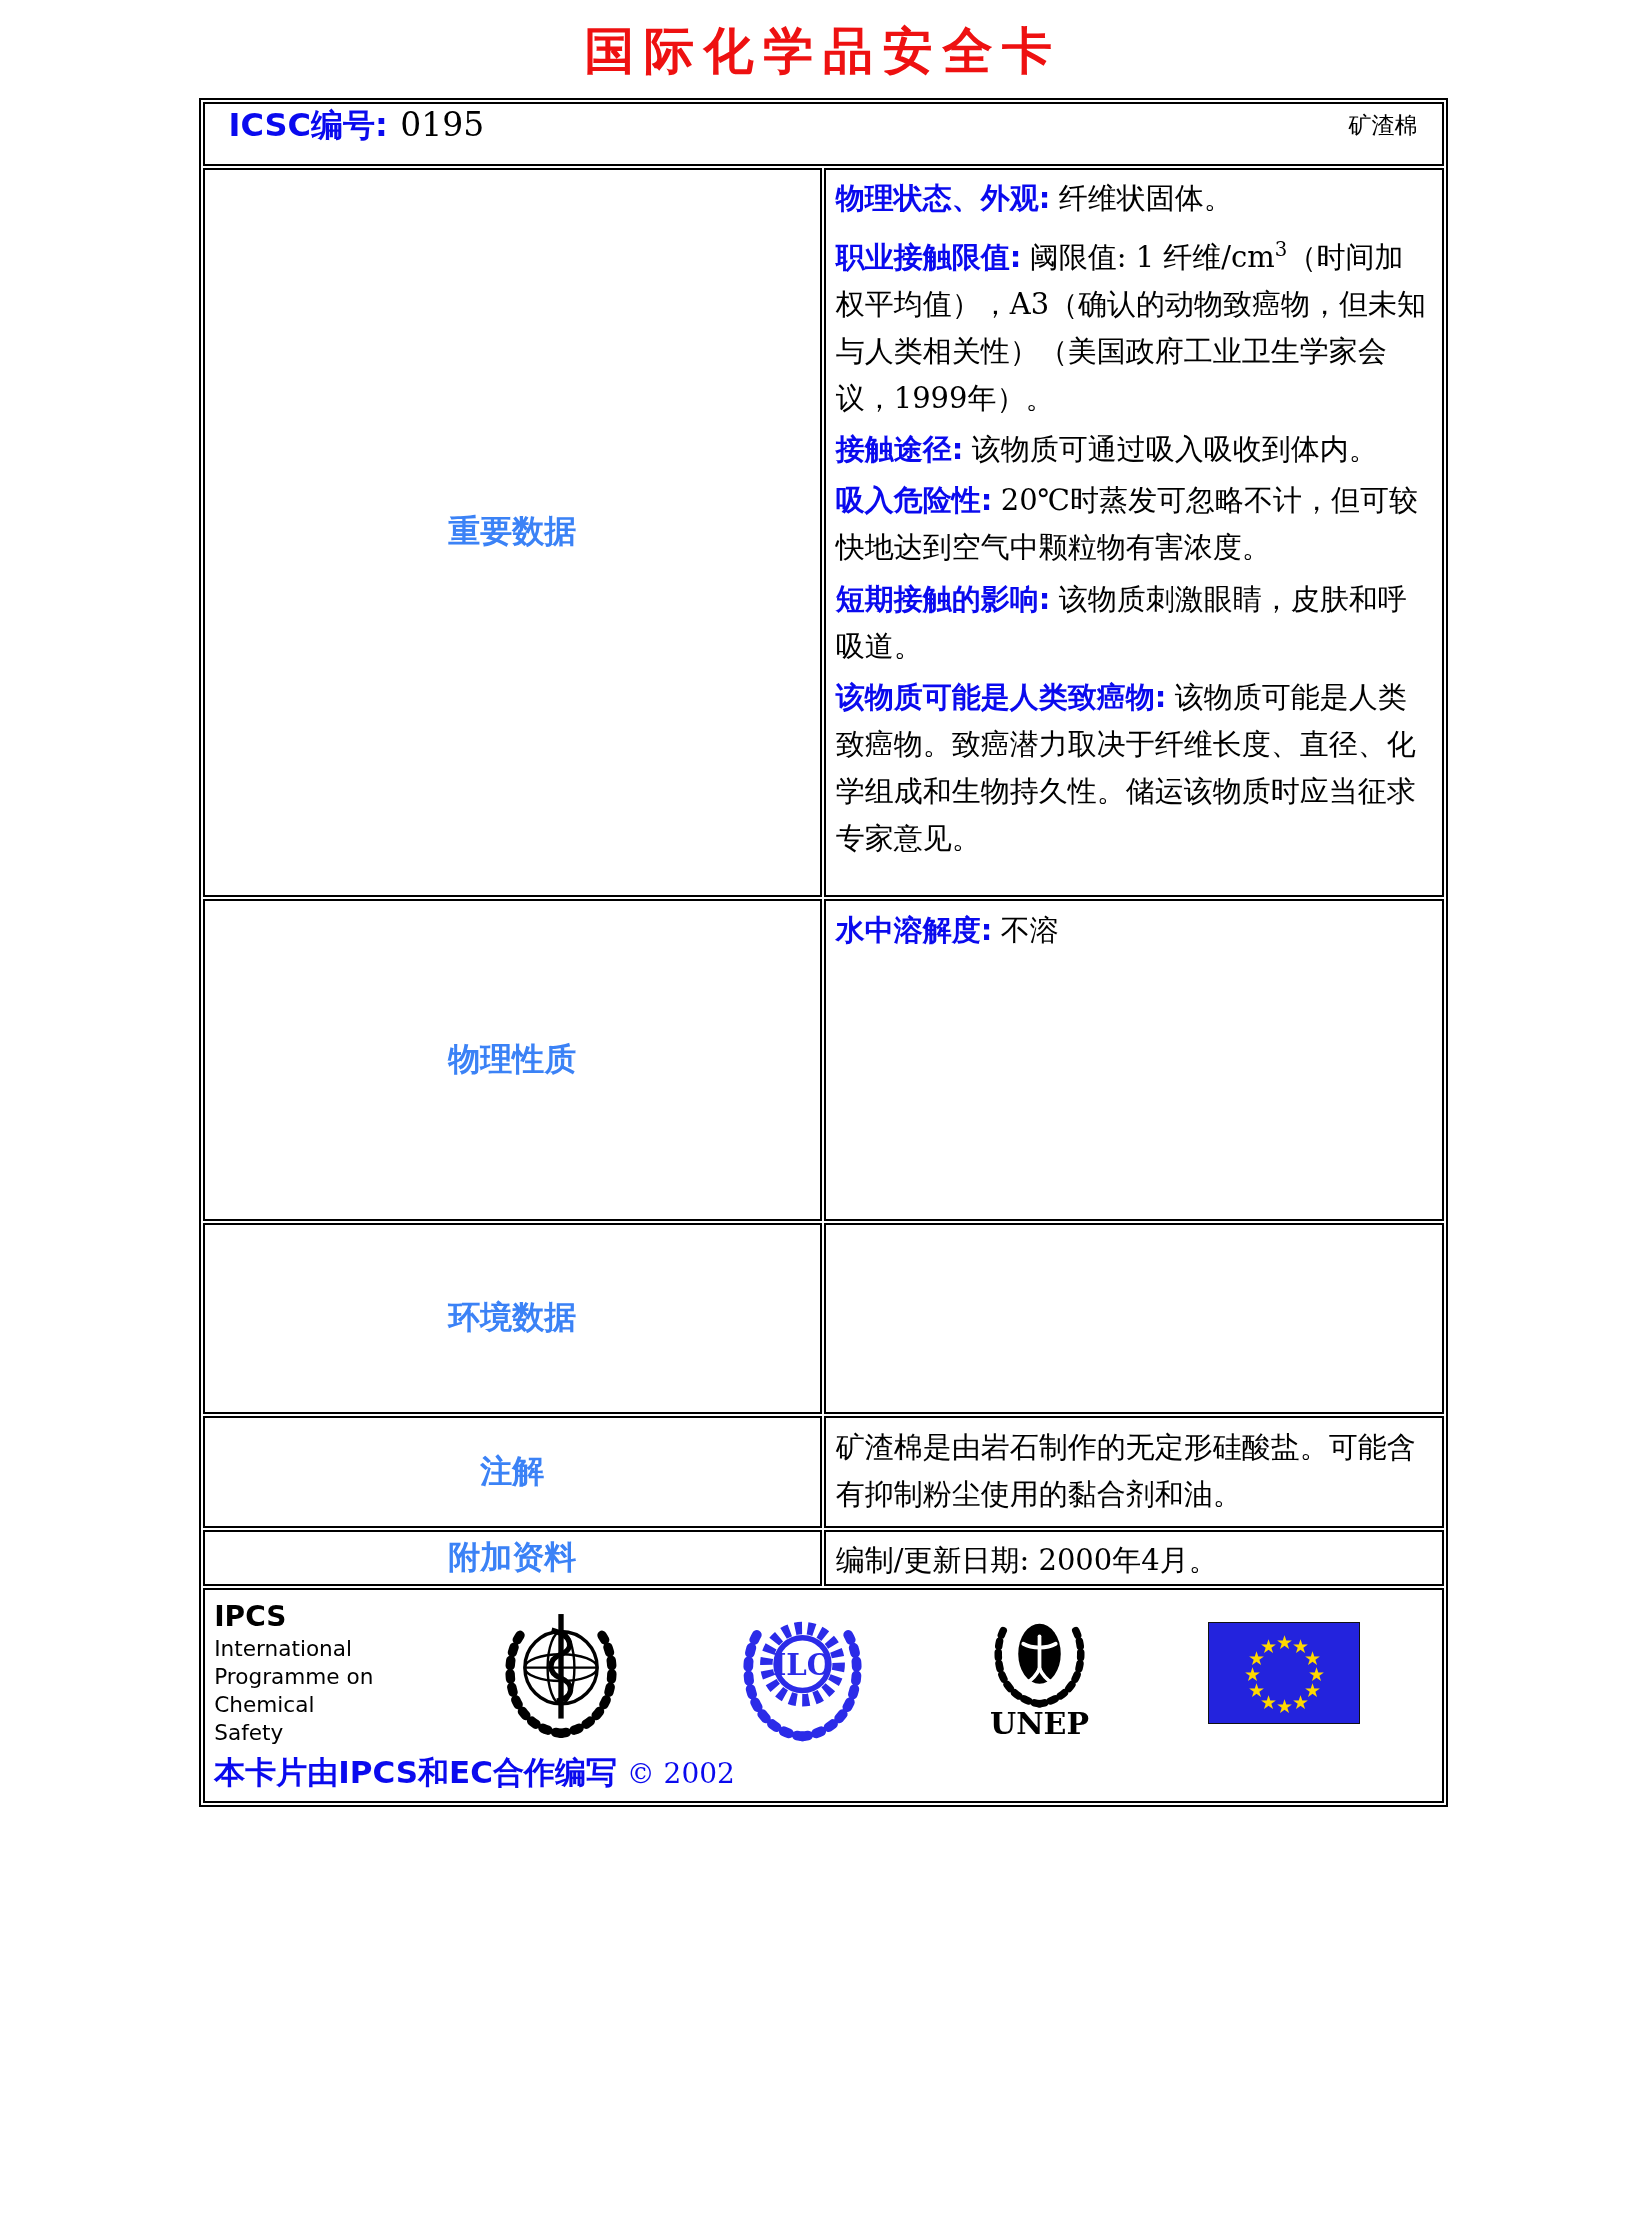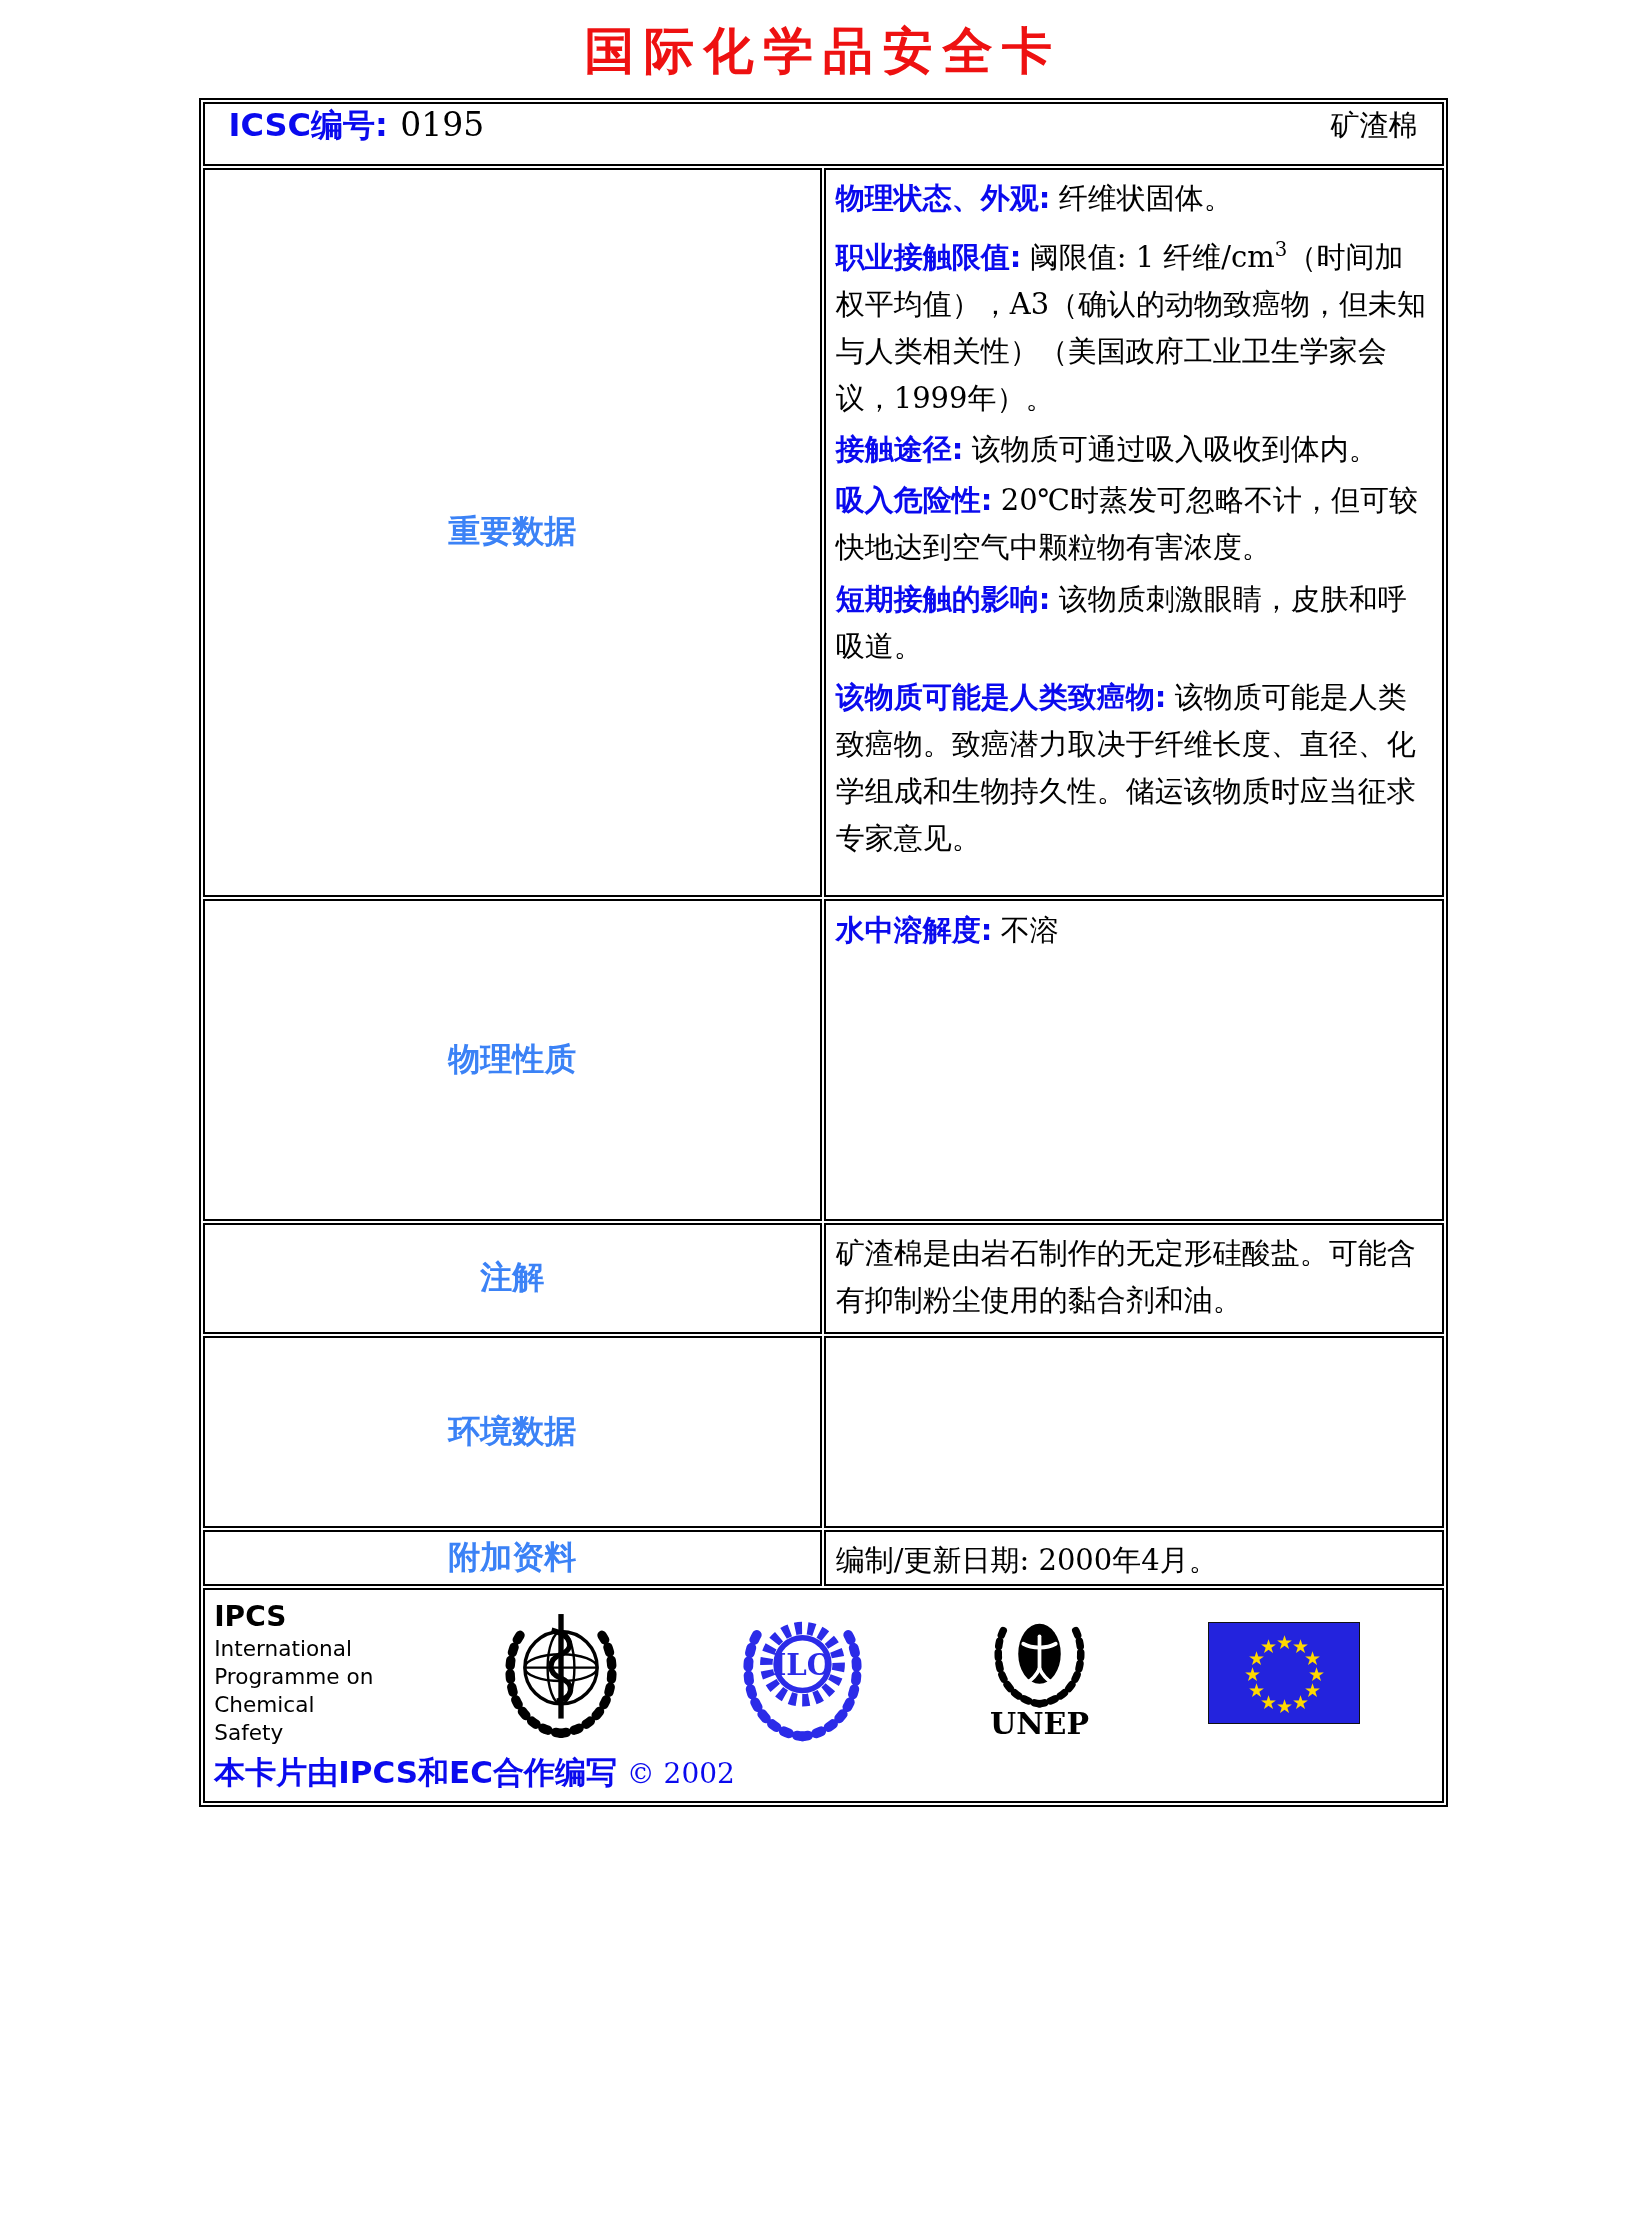--- a/index.html
+++ b/index.html
@@ -23,21 +23,21 @@
     color:#3b82f6; font-family:"DejaVu Sans","Liberation Sans",sans-serif;
     font-weight:bold; font-size:32px;
   }
   .header-cell { height:60px; vertical-align:middle; padding:0 24px; }
   .header-flex { display:flex; justify-content:space-between; align-items:center; }
   .icsc-label {
     color:#0a0aee; font-family:"DejaVu Sans","Liberation Sans",sans-serif;
     font-weight:bold; font-size:32px; margin-right:12.5px;
   }
   .icsc-value { font-size:33px; }
-  .substance { font-size:29px; }
+  .substance { font-size:23px; }
   .content-cell { padding:5.6px 9.7px 0 9.7px; font-size:29px; line-height:47px; }
   .entry { margin-bottom:4.2px; }
   .blue-label {
     color:#0a0aee; font-family:"DejaVu Sans","Liberation Sans",sans-serif;
     font-weight:bold; margin-right:8.4px;
   }
   sup { font-size:0.68em; }
   .h-important { height:720px; }
   .h-physical  { height:312px; }
   .h-environ   { height:182px; }
@@ -128,27 +128,27 @@
   <tr>
     <td class="cell label-cell h-physical">物理性质</td>
     <td class="cell content-cell h-physical">
       <div class="entry">
         <span class="blue-label">水中溶解度:</span><span>不溶</span>
       </div>
     </td>
   </tr>
 
   <tr>
+    <td class="cell label-cell h-environ">环境数据</td>
+    <td class="cell content-cell h-environ"></td>
+  </tr>
+
+  <tr>
     <td class="cell label-cell h-notes">注解</td>
     <td class="cell content-cell h-notes">矿渣棉是由岩石制作的无定形硅酸盐。可能含有抑制粉尘使用的黏合剂和油。</td>
-  </tr>
-
-  <tr>
-    <td class="cell label-cell h-environ">环境数据</td>
-    <td class="cell content-cell h-environ"></td>
   </tr>
 
   <tr>
     <td class="cell label-cell h-addinfo">附加资料</td>
     <td class="cell content-cell h-addinfo">编制/更新日期: 2000年4月。</td>
   </tr>
 
   <tr>
     <td colspan="2" class="cell logos-cell">
       <div class="logos-flex">

